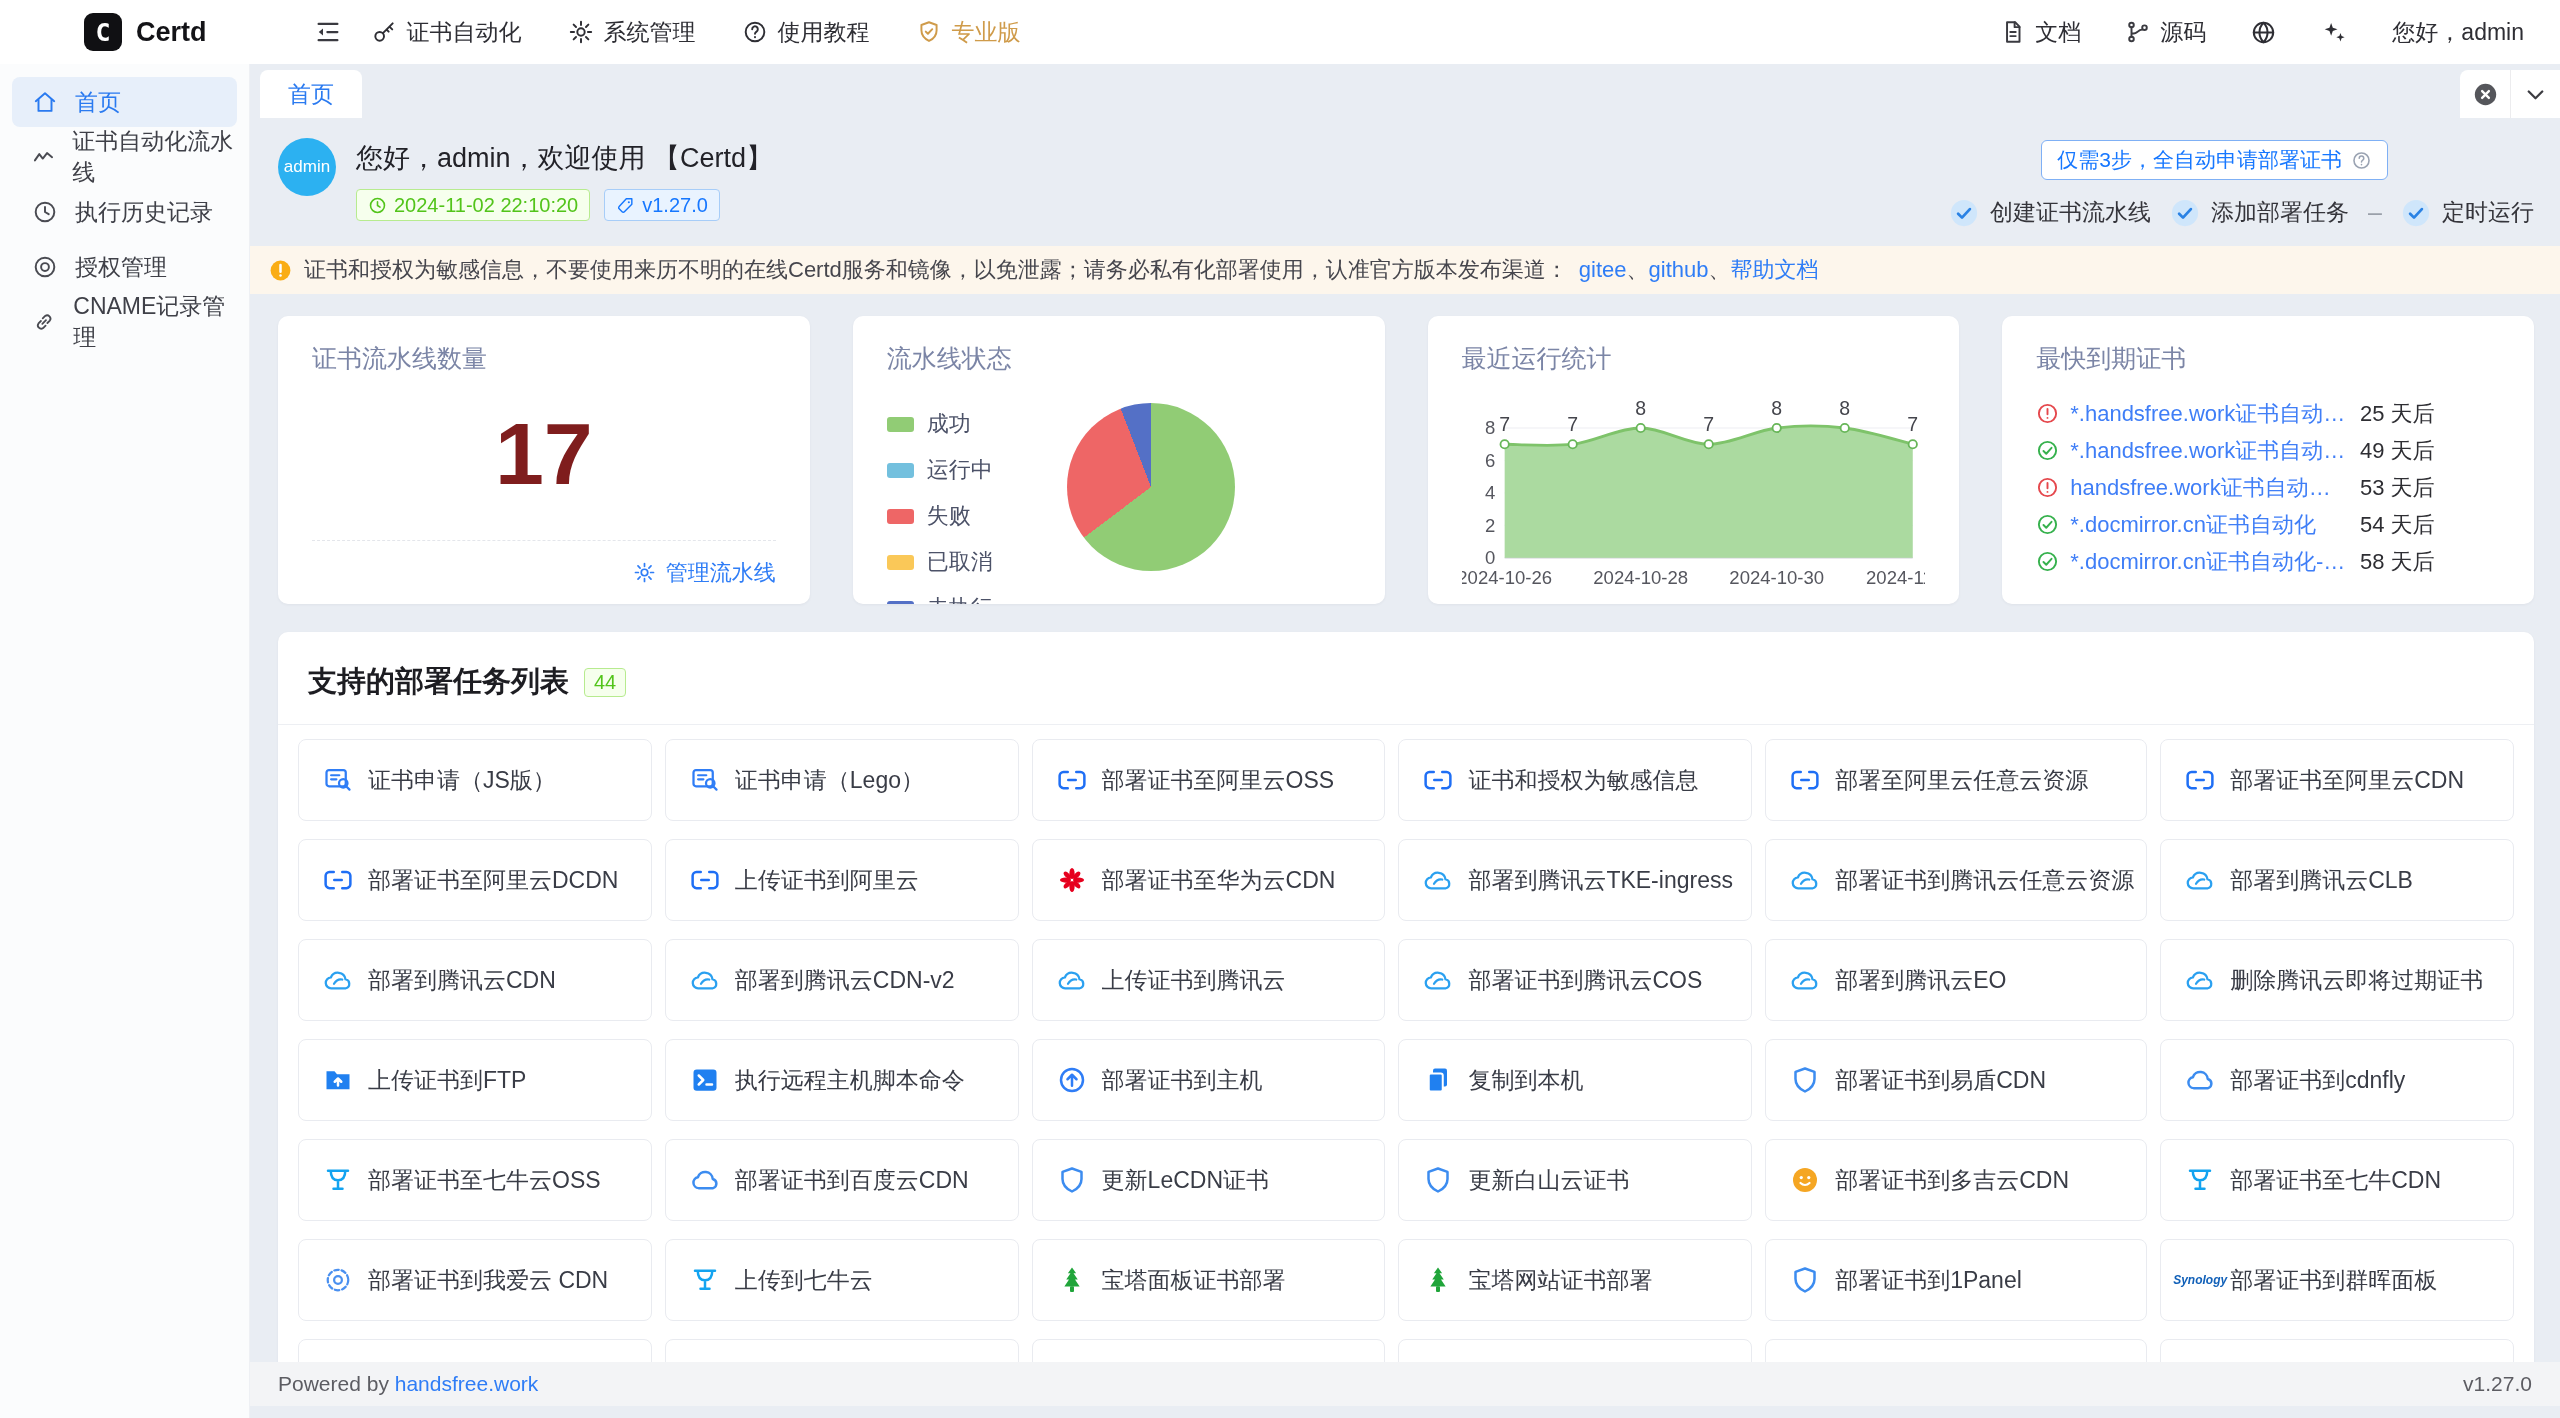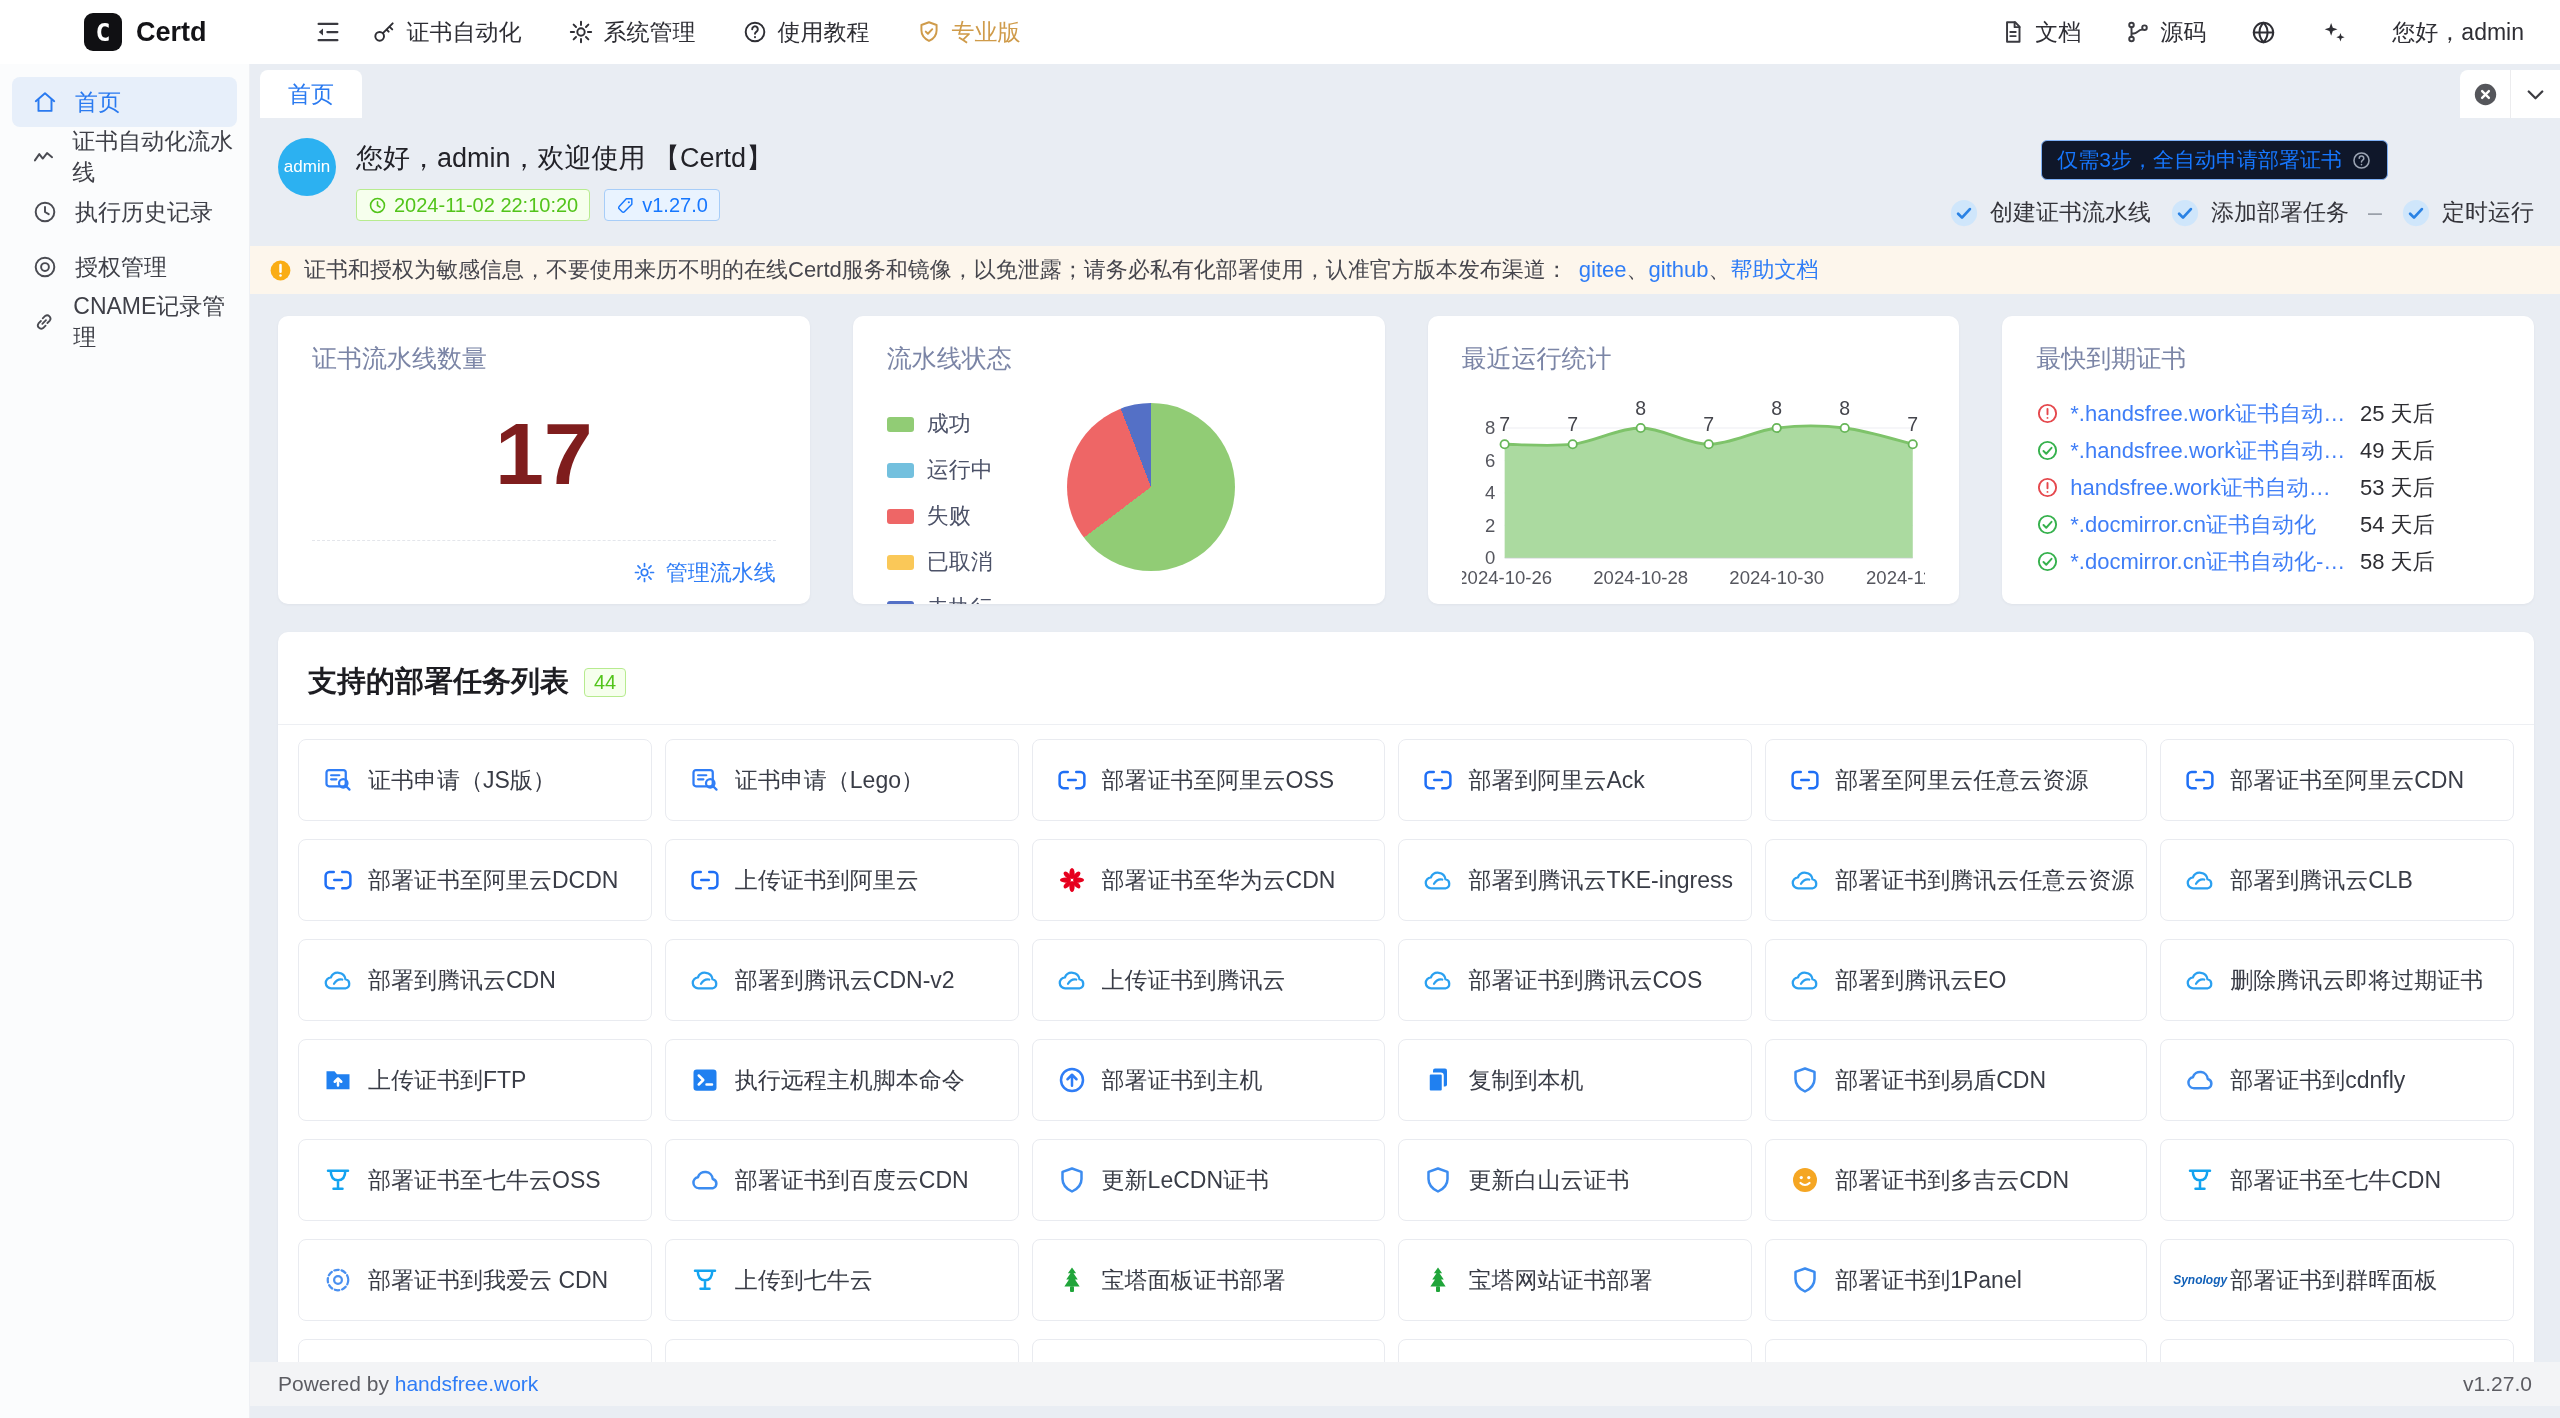--- a/index.html
+++ b/index.html
@@ -45,21 +45,21 @@
   .welcome { display:flex; justify-content:space-between; padding:20px 26px 0 28px; }
   .w-left { display:flex; gap:20px; }
   .avatar { width:58px; height:58px; border-radius:50%; background:#2cb1f1; color:#fff; font-size:17px; display:flex; align-items:center; justify-content:center; flex:0 0 auto; }
   .w-greeting { font-size:27px; color:#222228; margin-top:2px; }
   .w-badges { display:flex; gap:14px; margin-top:13px; }
   .badge { display:inline-flex; align-items:center; gap:7px; font-size:20px; border-radius:4px; padding:4px 11px; line-height:1.1; }
   .badge .ic { width:19px; height:19px; }
   .badge.time { color:#52c41a; background:#f6ffed; border:1px solid #b7eb8f; }
   .badge.ver { color:#1677ff; background:#e9f3ff; border:1px solid #a7cdf8; }
   .w-right { display:flex; flex-direction:column; align-items:flex-end; gap:17px; padding-top:2px; }
-  .promo { margin-right:146px; display:inline-flex; align-items:center; gap:9px; color:#1677ff; border:1px solid #7fb0f5; background:#0f172a; border-radius:6px; padding:5px 15px; font-size:21px; }
+  .promo { margin-right:146px; display:inline-flex; align-items:center; gap:9px; color:#1677ff; border:1px solid #7fb0f5; background:#ffffff; border-radius:6px; padding:5px 15px; font-size:21px; }
   .promo .ic { width:21px; height:21px; color:#9aa3b2; }
   .steps { display:flex; align-items:center; gap:19px; }
   .step { display:flex; align-items:center; gap:11px; font-size:23px; color:#35353b; }
   .step .ic { width:30px; height:30px; }
   .step-sep { color:#9aa0aa; font-size:25px; }
 
   .notice { margin-top:18px; background:#fdf6ec; height:48px; display:flex; align-items:center; gap:11px; padding-left:18px; font-size:22px; color:#46464d; white-space:nowrap; }
   .notice .ic { width:25px; height:25px; flex:0 0 auto; }
   .notice .link { color:#2f7df6; }
   .notice .sep { color:#46464d; }
@@ -525,21 +525,21 @@
               </svg>
             </span>
             <span class="task-label" data-interactable="false">部署证书至阿里云OSS</span>
           </div>
           <div class="task" data-interactable="true">
             <span class="ic" style="color:#1f6ff5" data-interactable="false">
               <svg viewBox="0 0 24 24" fill="none" stroke="currentColor" stroke-width="2" stroke-linecap="round" stroke-linejoin="round">
                 <path d="M8.6 5.5H5.2a3.1 3.1 0 0 0-3.1 3.1v6.8a3.1 3.1 0 0 0 3.1 3.1h3.4M15.4 5.5h3.4a3.1 3.1 0 0 1 3.1 3.1v6.8a3.1 3.1 0 0 1-3.1 3.1h-3.4M9 12h6"></path>
               </svg>
             </span>
-            <span class="task-label" data-interactable="false">部署到阿里云Ack</span>
+            <span class="task-label" data-interactable="false">证书和授权为敏感信息</span>
           </div>
           <div class="task" data-interactable="true">
             <span class="ic" style="color:#1f6ff5" data-interactable="false">
               <svg viewBox="0 0 24 24" fill="none" stroke="currentColor" stroke-width="2" stroke-linecap="round" stroke-linejoin="round">
                 <path d="M8.6 5.5H5.2a3.1 3.1 0 0 0-3.1 3.1v6.8a3.1 3.1 0 0 0 3.1 3.1h3.4M15.4 5.5h3.4a3.1 3.1 0 0 1 3.1 3.1v6.8a3.1 3.1 0 0 1-3.1 3.1h-3.4M9 12h6"></path>
               </svg>
             </span>
             <span class="task-label" data-interactable="false">部署至阿里云任意云资源</span>
           </div>
           <div class="task" data-interactable="true">

